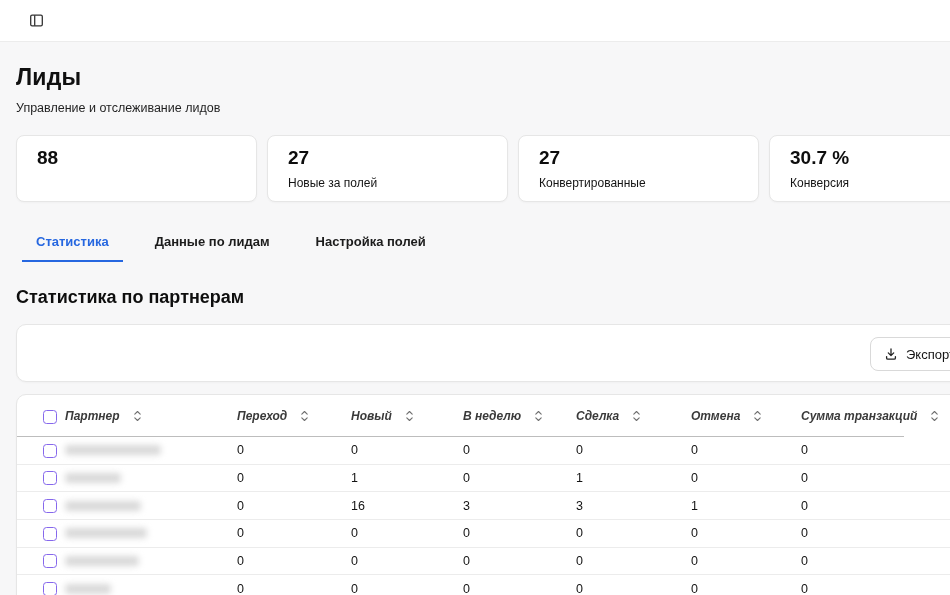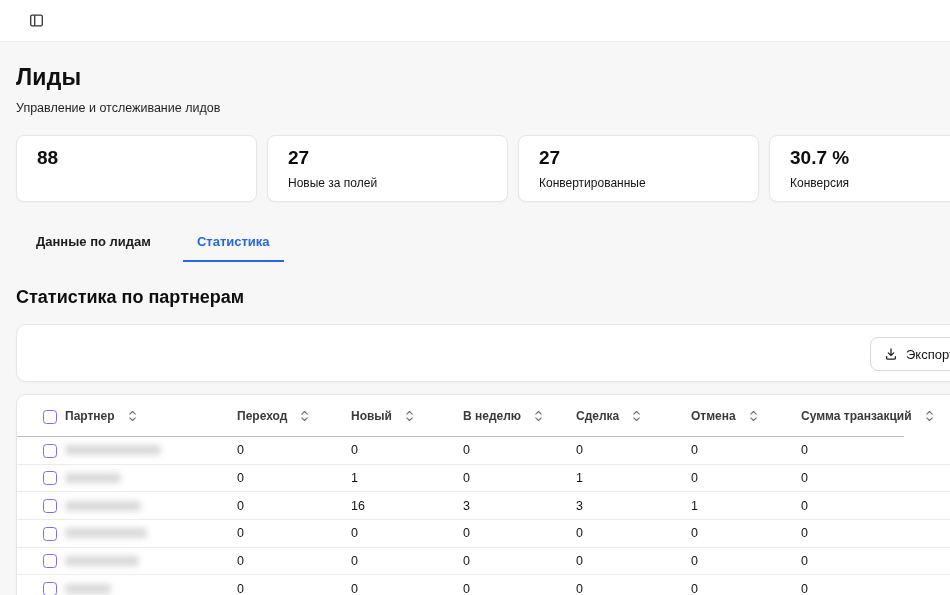--- a/index.html
+++ b/index.html
@@ -93,21 +93,21 @@
   table { width: 100%; border-collapse: collapse; table-layout: fixed; }
   thead th {
     text-align: left;
     font-size: 12px;
     font-weight: 600;
     color: #3a3a3a;
     padding: 14px 8px 12px 0;
     border-bottom: 1px solid #bdbdbd;
     white-space: nowrap;
   }
-  thead th .th-inner { display: inline-flex; align-items: center; gap: 12px; }
+  thead th .th-inner { display: inline-flex; align-items: center; gap: 12px; font-style: italic; }
   tbody td {
     font-size: 12.5px;
     color: #141414;
     padding: 6px 8px 6px 0;
     height: 27px;
     border-bottom: 1px solid #ececec;
     vertical-align: middle;
   }
   .checkbox {
     display: inline-block;
@@ -157,22 +157,23 @@
         <div class="value">27</div>
                  <div class="label">Конвертированные</div>
       </div>
       <div class="card">
         <div class="value">30.7 %</div>
                  <div class="label">Конверсия</div>
       </div>
     </div>
 
   <div class="tabs">
+      <div class="tab active">Статистика</div>
       <div class="tab">Данные по лидам</div>
-      <div class="tab active">Статистика</div>
+      <div class="tab">Настройка полей</div>
     </div>
 
   <div class="section-title">Статистика по партнерам</div>
 
   <div class="toolbar-panel">
     <button class="export-btn">
       <svg width="14" height="14" viewBox="0 0 14 14" fill="none">
         <path d="M7 2v6.2M4.3 5.9L7 8.6l2.7-2.7" stroke="#222" stroke-width="1.3" stroke-linecap="round" stroke-linejoin="round"></path>
         <path d="M2.6 9.6v1.3c0 .7.6 1.3 1.3 1.3h6.2c.7 0 1.3-.6 1.3-1.3V9.6" stroke="#222" stroke-width="1.3" stroke-linecap="round"></path>
       </svg>

